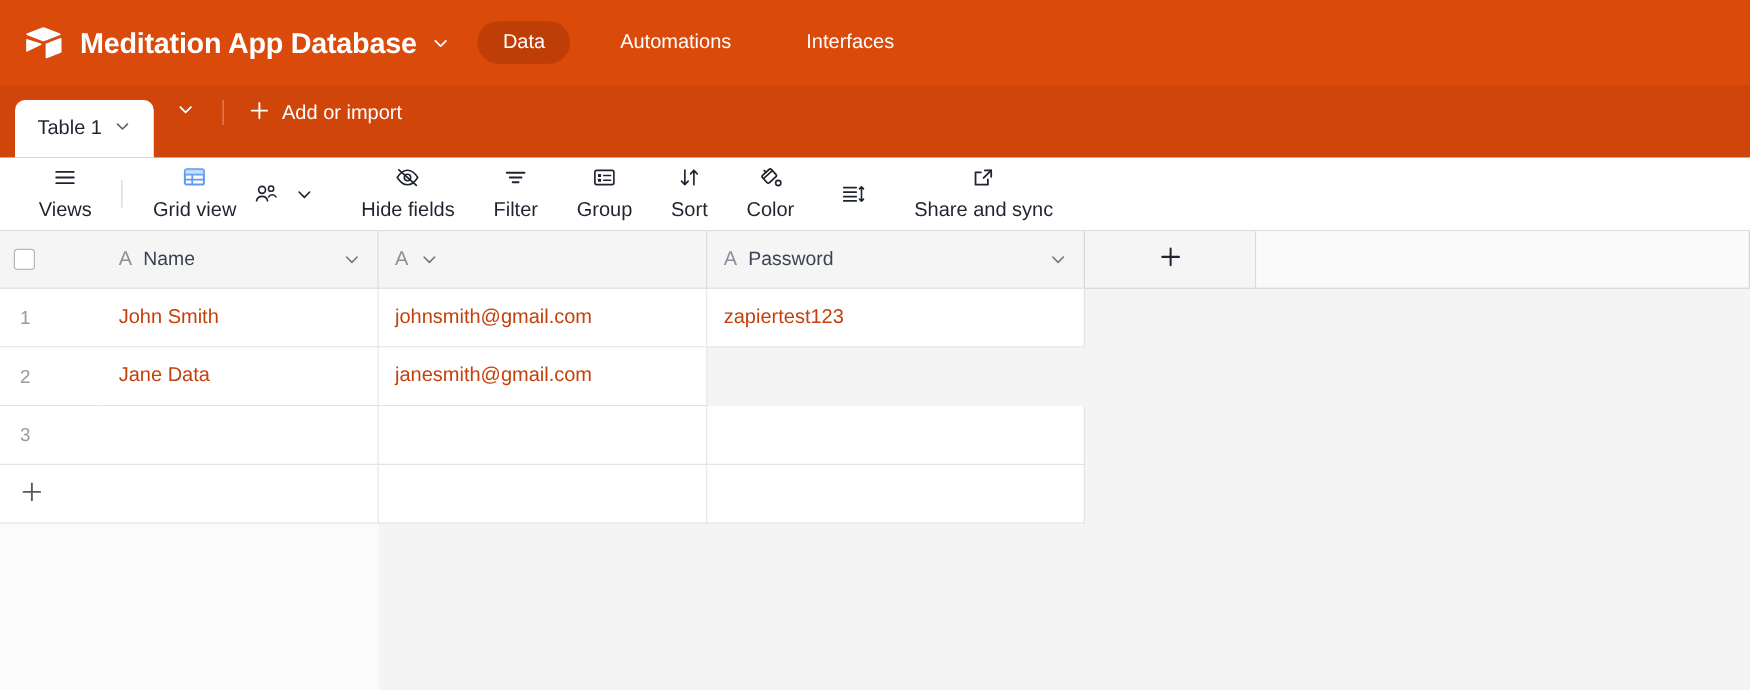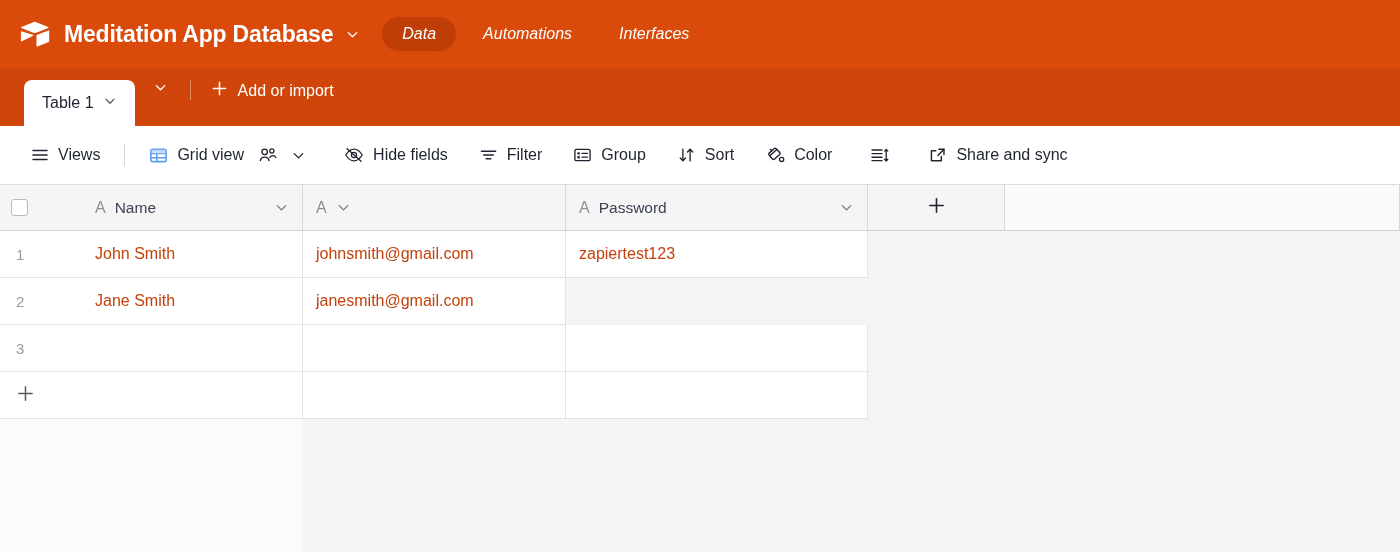--- a/index.html
+++ b/index.html
@@ -42,43 +42,42 @@
   .base-caret {
     margin-left: 12px;
     margin-right: 22px;
     display: flex;
     align-items: center;
     color: #ffffff;
   }
   .nav {
     display: flex;
     align-items: flex-end;
-    gap: 7px;
-    font-style: italic;
+    gap: 20px;
   }
   .nav-item {
     color: #ffffff;
     font-size: 16px;
     padding: 8px 20px;
     border-radius: 22px;
     white-space: nowrap;
     cursor: pointer;
   }
   .nav-item.active {
     background: #bf3d06;
     color: #ffffff;
   }
 
   
   .tabstrip {
     height: 58px;
     background: #cf450a;
     display: flex;
     align-items: flex-end;
-    padding-left: 24px;
+    padding-left: 12px;
     box-sizing: border-box;
     position: relative;
   }
   .table-tab {
     background: #ffffff;
     border-radius: 8px 8px 0 0;
     height: 46px;
     display: flex;
     align-items: center;
     padding: 0 18px;
@@ -133,20 +132,21 @@
   .tb-btn {
     display: flex;
     align-items: center;
     gap: 9px;
     font-size: 16px;
     color: #1f2430;
     padding: 6px 11px;
     border-radius: 6px;
     cursor: pointer;
     white-space: nowrap;
+    flex-direction: column;
   }
   .tb-sep {
     width: 1px;
     height: 22px;
     background: #d6d6d6;
     margin: 0 13px;
   }
   .tb-gap-sm { width: 9px; }
   .tb-gap-md { width: 16px; }
   .tb-icon {
@@ -496,21 +496,21 @@
     <div class="row data-row">
       <div class="cell rowhead">1</div>
       <div class="cell c-name">John Smith</div>
       <div class="cell c-email">johnsmith@gmail.com</div>
       <div class="cell c-pass">zapiertest123</div>
       <div class="spacer-tail"></div>
     </div>
 
     <div class="row data-row">
       <div class="cell rowhead">2</div>
-      <div class="cell c-name">Jane Smith</div>
+      <div class="cell c-name">Jane Data</div>
       <div class="cell c-email">janesmith@gmail.com</div>
       <div class="spacer-tail"></div>
     </div>
 
     <div class="row data-row">
       <div class="cell rowhead">3</div>
       <div class="cell c-name"></div>
       <div class="cell c-email"></div>
       <div class="cell c-pass"></div>
       <div class="spacer-tail"></div>

